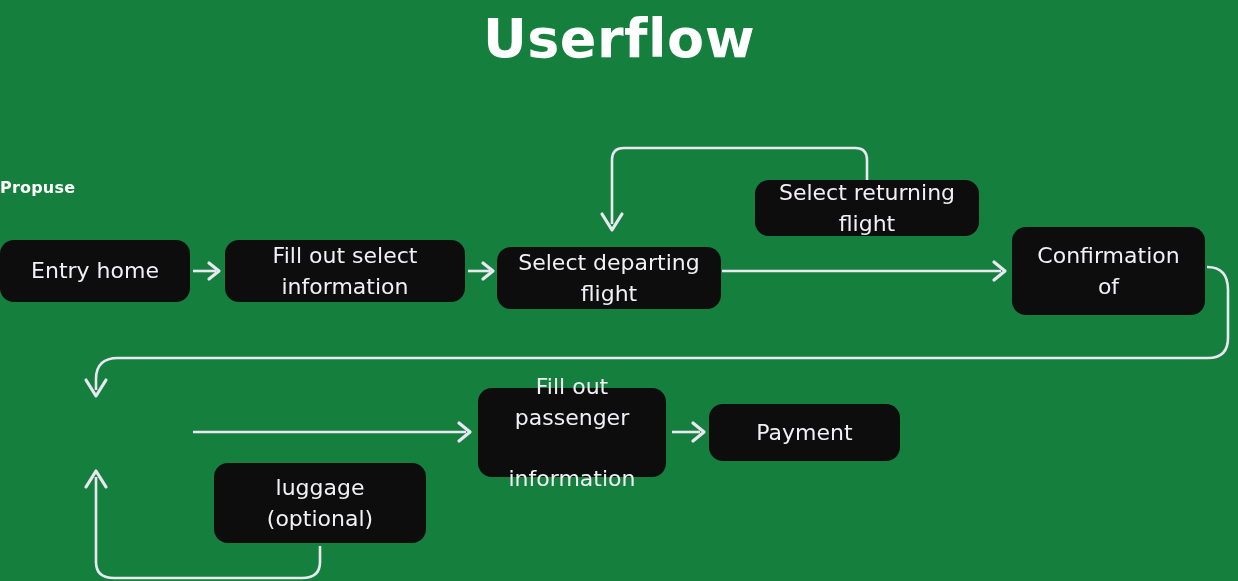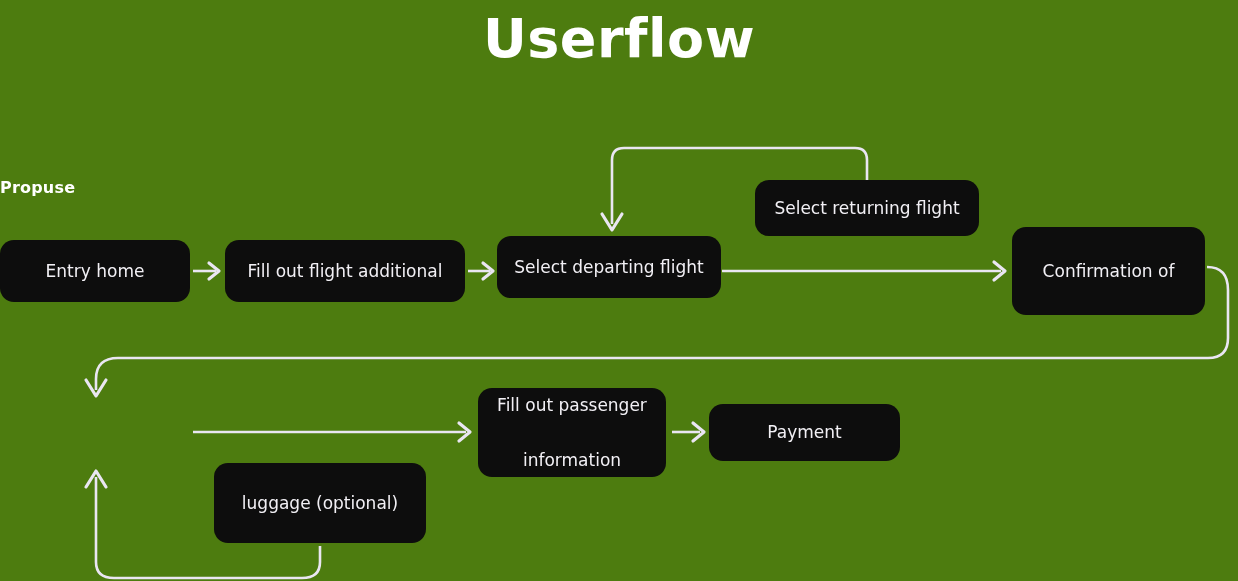--- a/index.html
+++ b/index.html
@@ -12,21 +12,21 @@
   }
   body {
     font-family: "DejaVu Sans", "Liberation Sans", sans-serif;
     position: relative;
     color: #ffffff;
   }
   #canvas {
     position: relative;
     width: 1238px;
     height: 581px;
-    background: #4d7c0f;
+    background: #15803d;
   }
   #title {
     position: absolute;
     left: 0;
     top: 5px;
     width: 1238px;
     text-align: center;
     font-size: 54px;
     font-weight: 700;
     letter-spacing: 0.5px;
@@ -46,21 +46,21 @@
   }
   .node {
     position: absolute;
     background: #0d0d0d;
     border-radius: 14px;
     display: flex;
     align-items: center;
     justify-content: center;
     text-align: center;
     color: #f2f0f5;
-    font-size: 17px;
+    font-size: 22px;
     line-height: 1.42;
     padding: 6px 14px;
     font-weight: 400;
   }
   .node span { display: block; }
   svg#links {
     position: absolute;
     left: 0;
     top: 0;
     width: 1238px;
@@ -134,24 +134,24 @@
       <path class="arrowhead" d="M 86 487 L 96 471 L 106 487"></path>
     </g>
 
   </svg>
 
   <div class="node" style="left:0px; top:240px; width:190px; height:62px;">
     <span>Entry home</span>
   </div>
 
   <div class="node" style="left:225px; top:240px; width:240px; height:62px;">
-    <span>Fill out flight additional</span>
+    <span>Fill out select information</span>
   </div>
 
-  <div class="node" style="left:497px; top:236px; width:224px; height:62px;">
+  <div class="node" style="left:497px; top:247px; width:224px; height:62px;">
     <span>Select departing flight</span>
   </div>
 
   <div class="node" style="left:755px; top:180px; width:224px; height:56px;">
     <span>Select returning flight</span>
   </div>
 
   <div class="node" style="left:1012px; top:227px; width:193px; height:88px; flex-direction:column;">
     <span>Confirmation of</span>
   </div>

